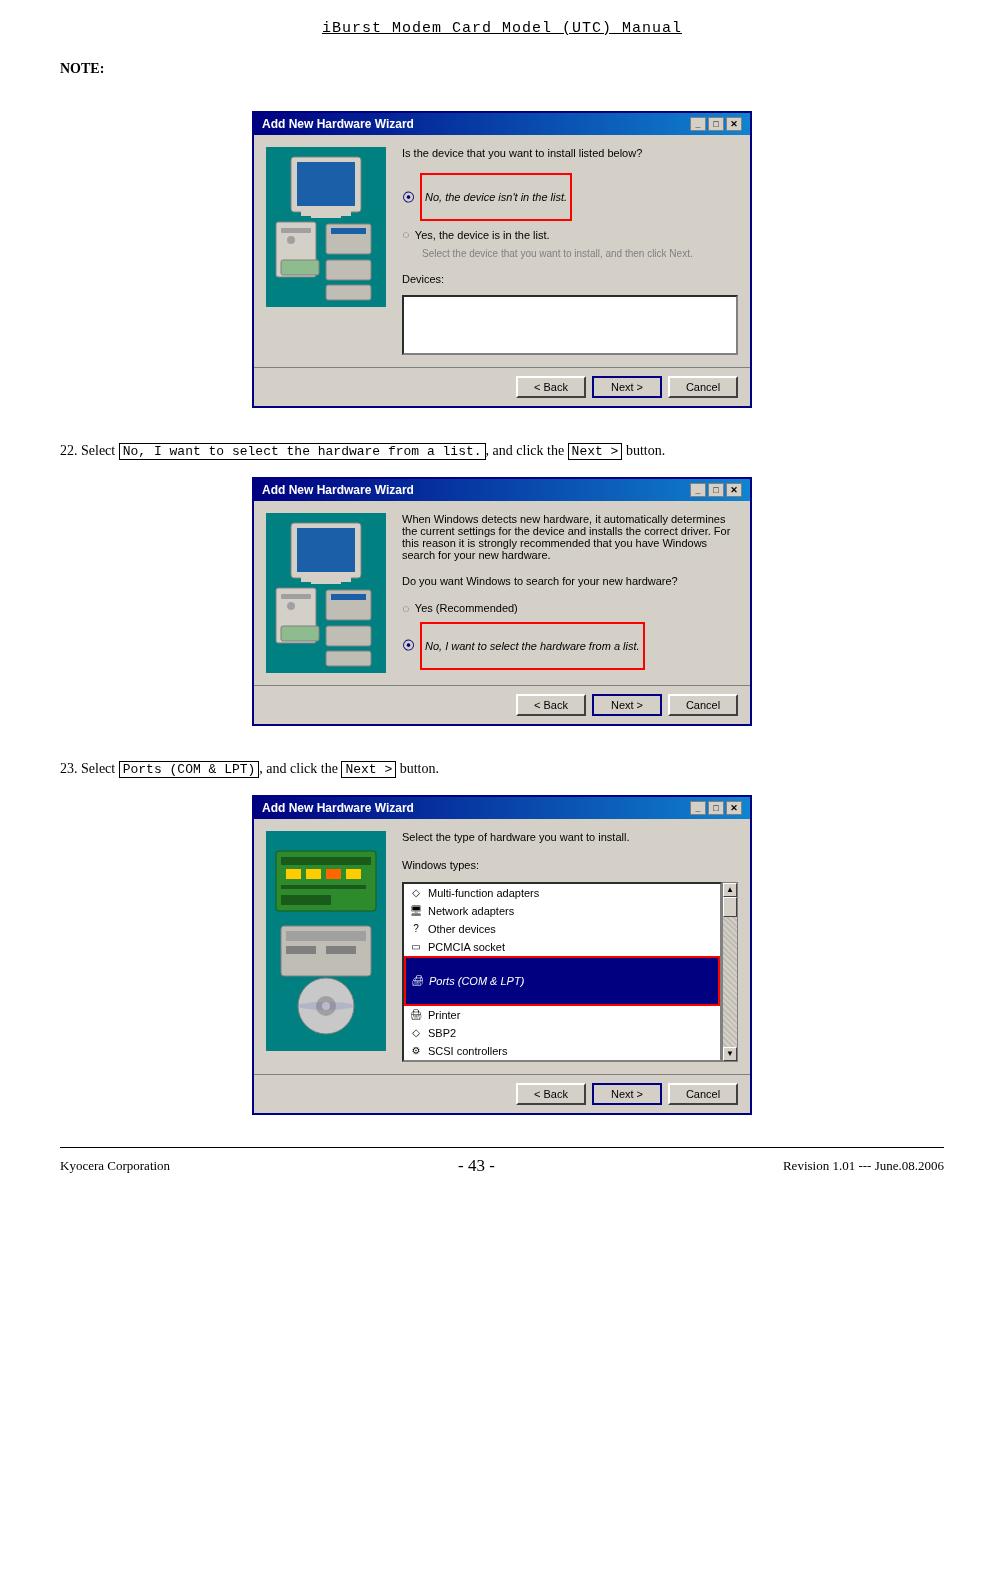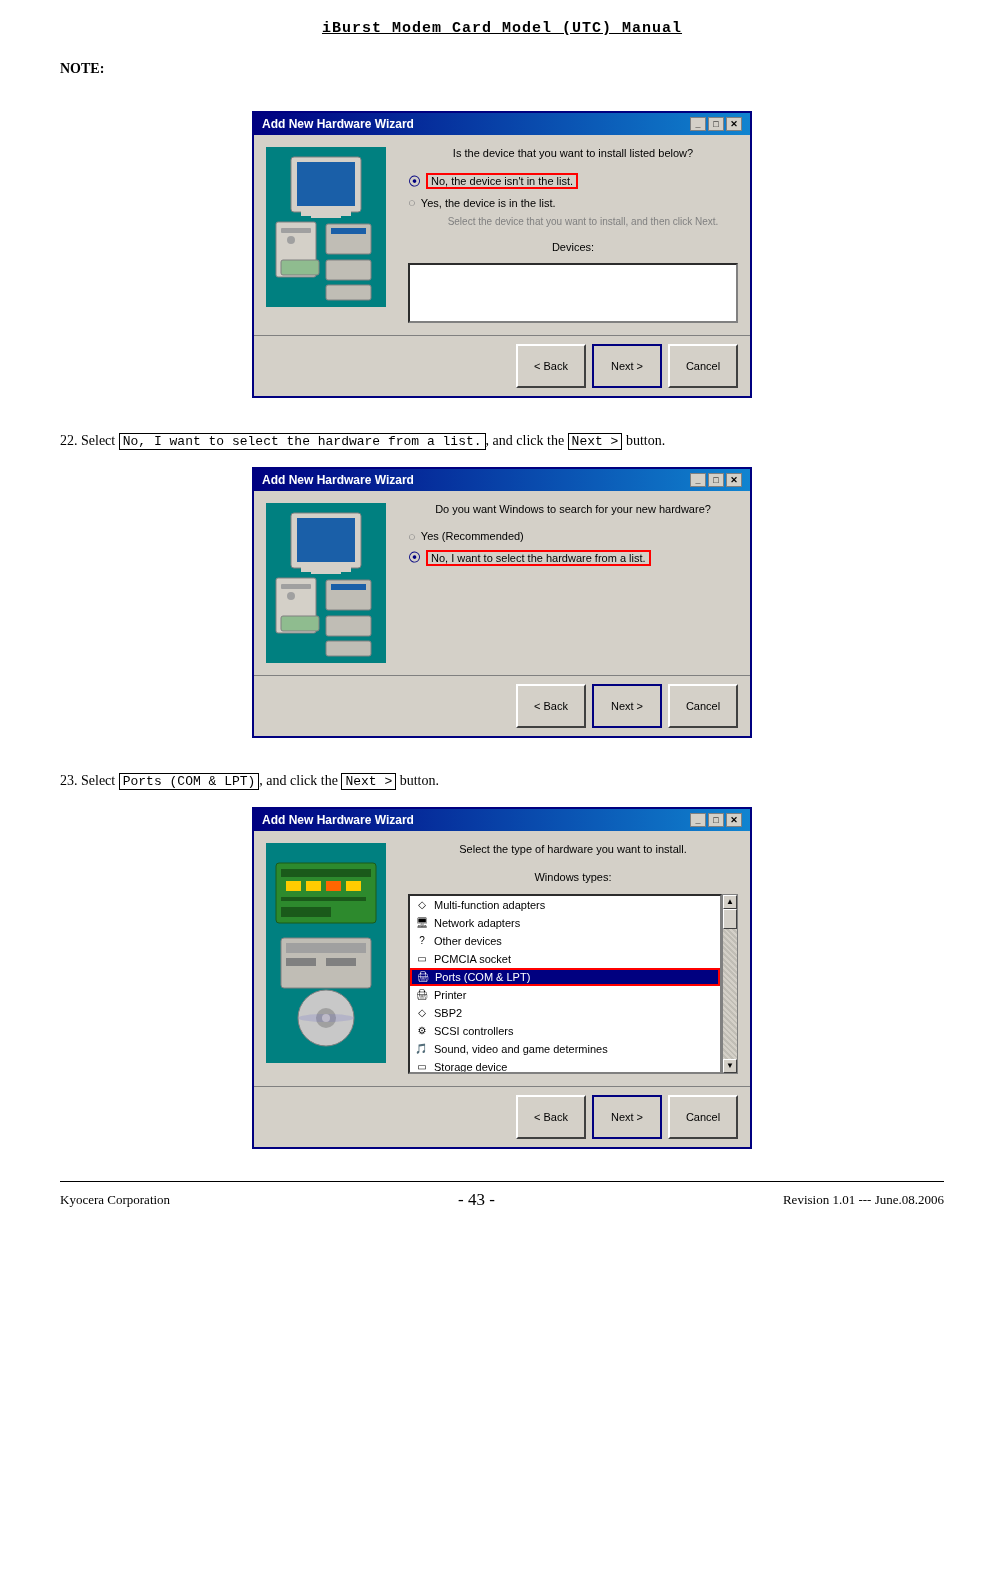--- a/index.html
+++ b/index.html
@@ -8,21 +8,21 @@
       font-size: 14px;
       background: #fff;
       color: #000;
       width: 1004px;
       min-height: 1571px;
       padding: 20px 60px 30px 60px;
     }
     .page-title {
       text-align: center;
       font-size: 15px;
-      font-weight: bold;
+      font-weight: normal;
       font-family: "Courier New", monospace;
       text-decoration: underline;
       margin-bottom: 24px;
       letter-spacing: 1px;
     }
     .note-section {
       margin-bottom: 28px;
       display: flex;
       flex-direction: column;
     }
@@ -86,22 +86,21 @@
       height: 14px;
       font-size: 9px;
       display: flex;
       align-items: center;
       justify-content: center;
       cursor: pointer;
     }
     .wizard-body {
       display: flex;
       padding: 12px;
-      gap: 22px;
-      text-align: center;
+      gap: 16px;
     }
     .wizard-content {
       flex: 1;
       display: flex;
       flex-direction: column;
       gap: 8px;
     }
     .wizard-footer {
       background: #d4d0c8;
       border-top: 1px solid #808080;
@@ -109,21 +108,21 @@
       display: flex;
       justify-content: flex-end;
       gap: 6px;
     }
     .win-btn {
       background: #d4d0c8;
       border-top: 2px solid #fff;
       border-left: 2px solid #fff;
       border-right: 2px solid #404040;
       border-bottom: 2px solid #404040;
-      padding: 14px 14px;
+      padding: 3px 14px;
       font-size: 11px;
       font-family: "MS Sans Serif", Arial, sans-serif;
       cursor: pointer;
       min-width: 70px;
     }
     .win-btn.highlighted {
       border: 2px solid #000080;
     }
     .radio-group {
       display: flex;
@@ -226,21 +225,22 @@
       border-top: 1px solid #000;
       padding-top: 8px;
       font-size: 13px;
     }
     .page-num {
       font-size: 17px;
       font-family: Liberation Serif, serif;
     }
     .highlighted-box {
       border: 2px solid red;
-      padding: 0 3px;
+      padding: 16px 3px;
+      font-style: italic;
     }
     
     .teal-bg {
       background: #008080;
       width: 120px;
       height: 160px;
       position: relative;
       display: flex;
       align-items: center;
       justify-content: center;
@@ -340,20 +340,21 @@
           <rect x="10" y="76" width="30" height="5" rx="1" fill="#a0a0a0"></rect>
           <circle cx="20" cy="88" r="4" fill="#a0a0a0"></circle>
           <rect x="55" y="72" width="45" height="30" rx="2" fill="#c0bdb5" stroke="#808080" stroke-width="1"></rect>
           <rect x="60" y="76" width="35" height="6" fill="#1a5fa8"></rect>
           <rect x="55" y="108" width="45" height="20" rx="2" fill="#c0bdb5" stroke="#808080" stroke-width="1"></rect>
           <rect x="10" y="108" width="38" height="15" rx="2" fill="#8fbc8f" stroke="#808080" stroke-width="1"></rect>
           <rect x="55" y="133" width="45" height="15" rx="2" fill="#c0bdb5" stroke="#808080" stroke-width="1"></rect>
         </svg>
       </div>
       <div class="wizard-content">
+        <div style="font-size:11px; margin-bottom:6px;">When Windows detects new hardware, it automatically determines the current settings for the device and installs the correct driver. For this reason it is strongly recommended that you have Windows search for your new hardware.</div>
         <div style="font-size:11px; margin-bottom:6px;">Do you want Windows to search for your new hardware?</div>
         <div class="radio-group">
           <div class="radio-item">
             <span style="font-size:13px; color:#808080;">○</span>
             <span>Yes (Recommended)</span>
           </div>
           <div class="radio-item">
             <span style="font-size:13px; color:#000080;">⦿</span>
             <span class="highlighted-box">No, I want to select the hardware from a list.</span>
           </div>

